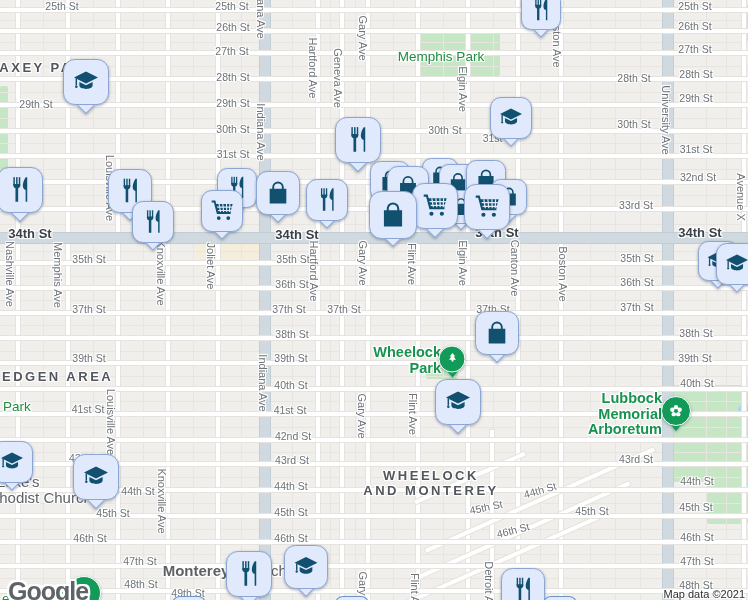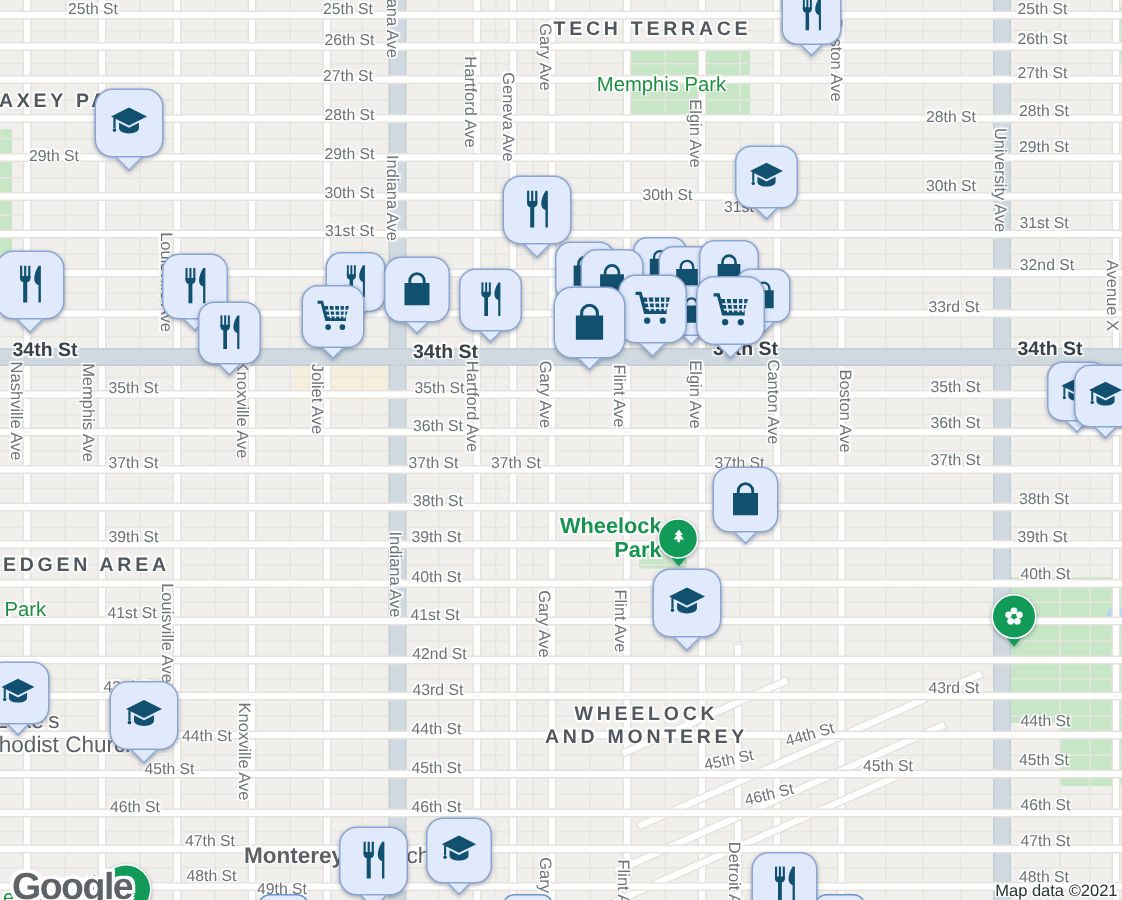--- a/index.html
+++ b/index.html
@@ -222,28 +222,30 @@
     <div class="alab halo" style="left: 413px; top: 414px; transform: translate(-50%, -50%) rotate(90deg);">Flint Ave</div>
     <div class="alab halo" style="left: 415px; top: 594px; transform: translate(-50%, -50%) rotate(90deg);">Flint Ave</div>
     <div class="alab halo" style="left: 463px; top: 89px; transform: translate(-50%, -50%) rotate(90deg);">Elgin Ave</div>
     <div class="alab halo" style="left: 463px; top: 263px; transform: translate(-50%, -50%) rotate(90deg);">Elgin Ave</div>
     <div class="alab halo" style="left: 489px; top: 588px; transform: translate(-50%, -50%) rotate(90deg);">Detroit Ave</div>
     <div class="alab halo" style="left: 515px; top: 268px; transform: translate(-50%, -50%) rotate(90deg);">Canton Ave</div>
     <div class="alab halo" style="left: 557px; top: 40px; transform: translate(-50%, -50%) rotate(90deg);">Boston Ave</div>
     <div class="alab halo" style="left: 563px; top: 274px; transform: translate(-50%, -50%) rotate(90deg);">Boston Ave</div>
     <div class="alab halo" style="left: 666px; top: 120px; transform: translate(-50%, -50%) rotate(90deg);">University Ave</div>
     <div class="alab halo" style="left: 741px; top: 197px; transform: translate(-50%, -50%) rotate(90deg);">Avenue X</div>
-    <div class="arealab halo" style="left: 435px; top: 19px; transform: translate(-50%, -50%);">TECH TERRACE</div>
     <div class="arealab halo" style="left: 431px; top: 483px; transform: translate(-50%, -50%);">WHEELOCK
 AND MONTEREY</div>
     <div class="arealab halo" style="left: 2px; top: 376px; transform: translate(0px, -50%);">EDGEN AREA</div>
     <div class="arealab halo" style="left: -14px; top: 67px; transform: translate(0px, -50%);">MAXEY PARK</div>
     <div class="plab halo" style="left: 441px; top: 56px; transform: translate(-50%, -50%);">Memphis Park</div>
     <div class="plab pbig halo" style="left: 441px; top: 360px; transform: translate(-100%, -50%); text-align: right;">Wheelock
 Park</div>
+    <div class="plab pbig halo" style="left: 662px; top: 414px; transform: translate(-100%, -50%); text-align: right;">Lubbock
+Memorial
+Arboretum</div>
     <div class="plab halo" style="left: 3px; top: 406px; transform: translate(0px, -50%);">Park</div>
     <div class="plab halo" style="left: 57px; top: 589px; transform: translate(0px, -50%);">d</div>
     <div class="plab halo" style="left: 2px; top: 598px; transform: translate(0px, -50%);">e Lubbock</div>
     <div class="poilab halo" style="left: 33px; top: 489px; transform: translate(-50%, -50%);">St. Luke's
 Methodist Church</div>
     <div class="poilab halo" style="left: 196px; top: 571px; transform: translate(-50%, -50%); font-weight: bold;">Monterey</div>
     <div class="poilab halo" style="left: 284px; top: 571px; transform: translate(-50%, -50%);">School</div>
     <div class="pin" style="left: 86px; top: 82px; width: 46px; height: 46px; transform: translate(-50%, -50%);">
       <div class="body"></div>
       <div class="glyph">

